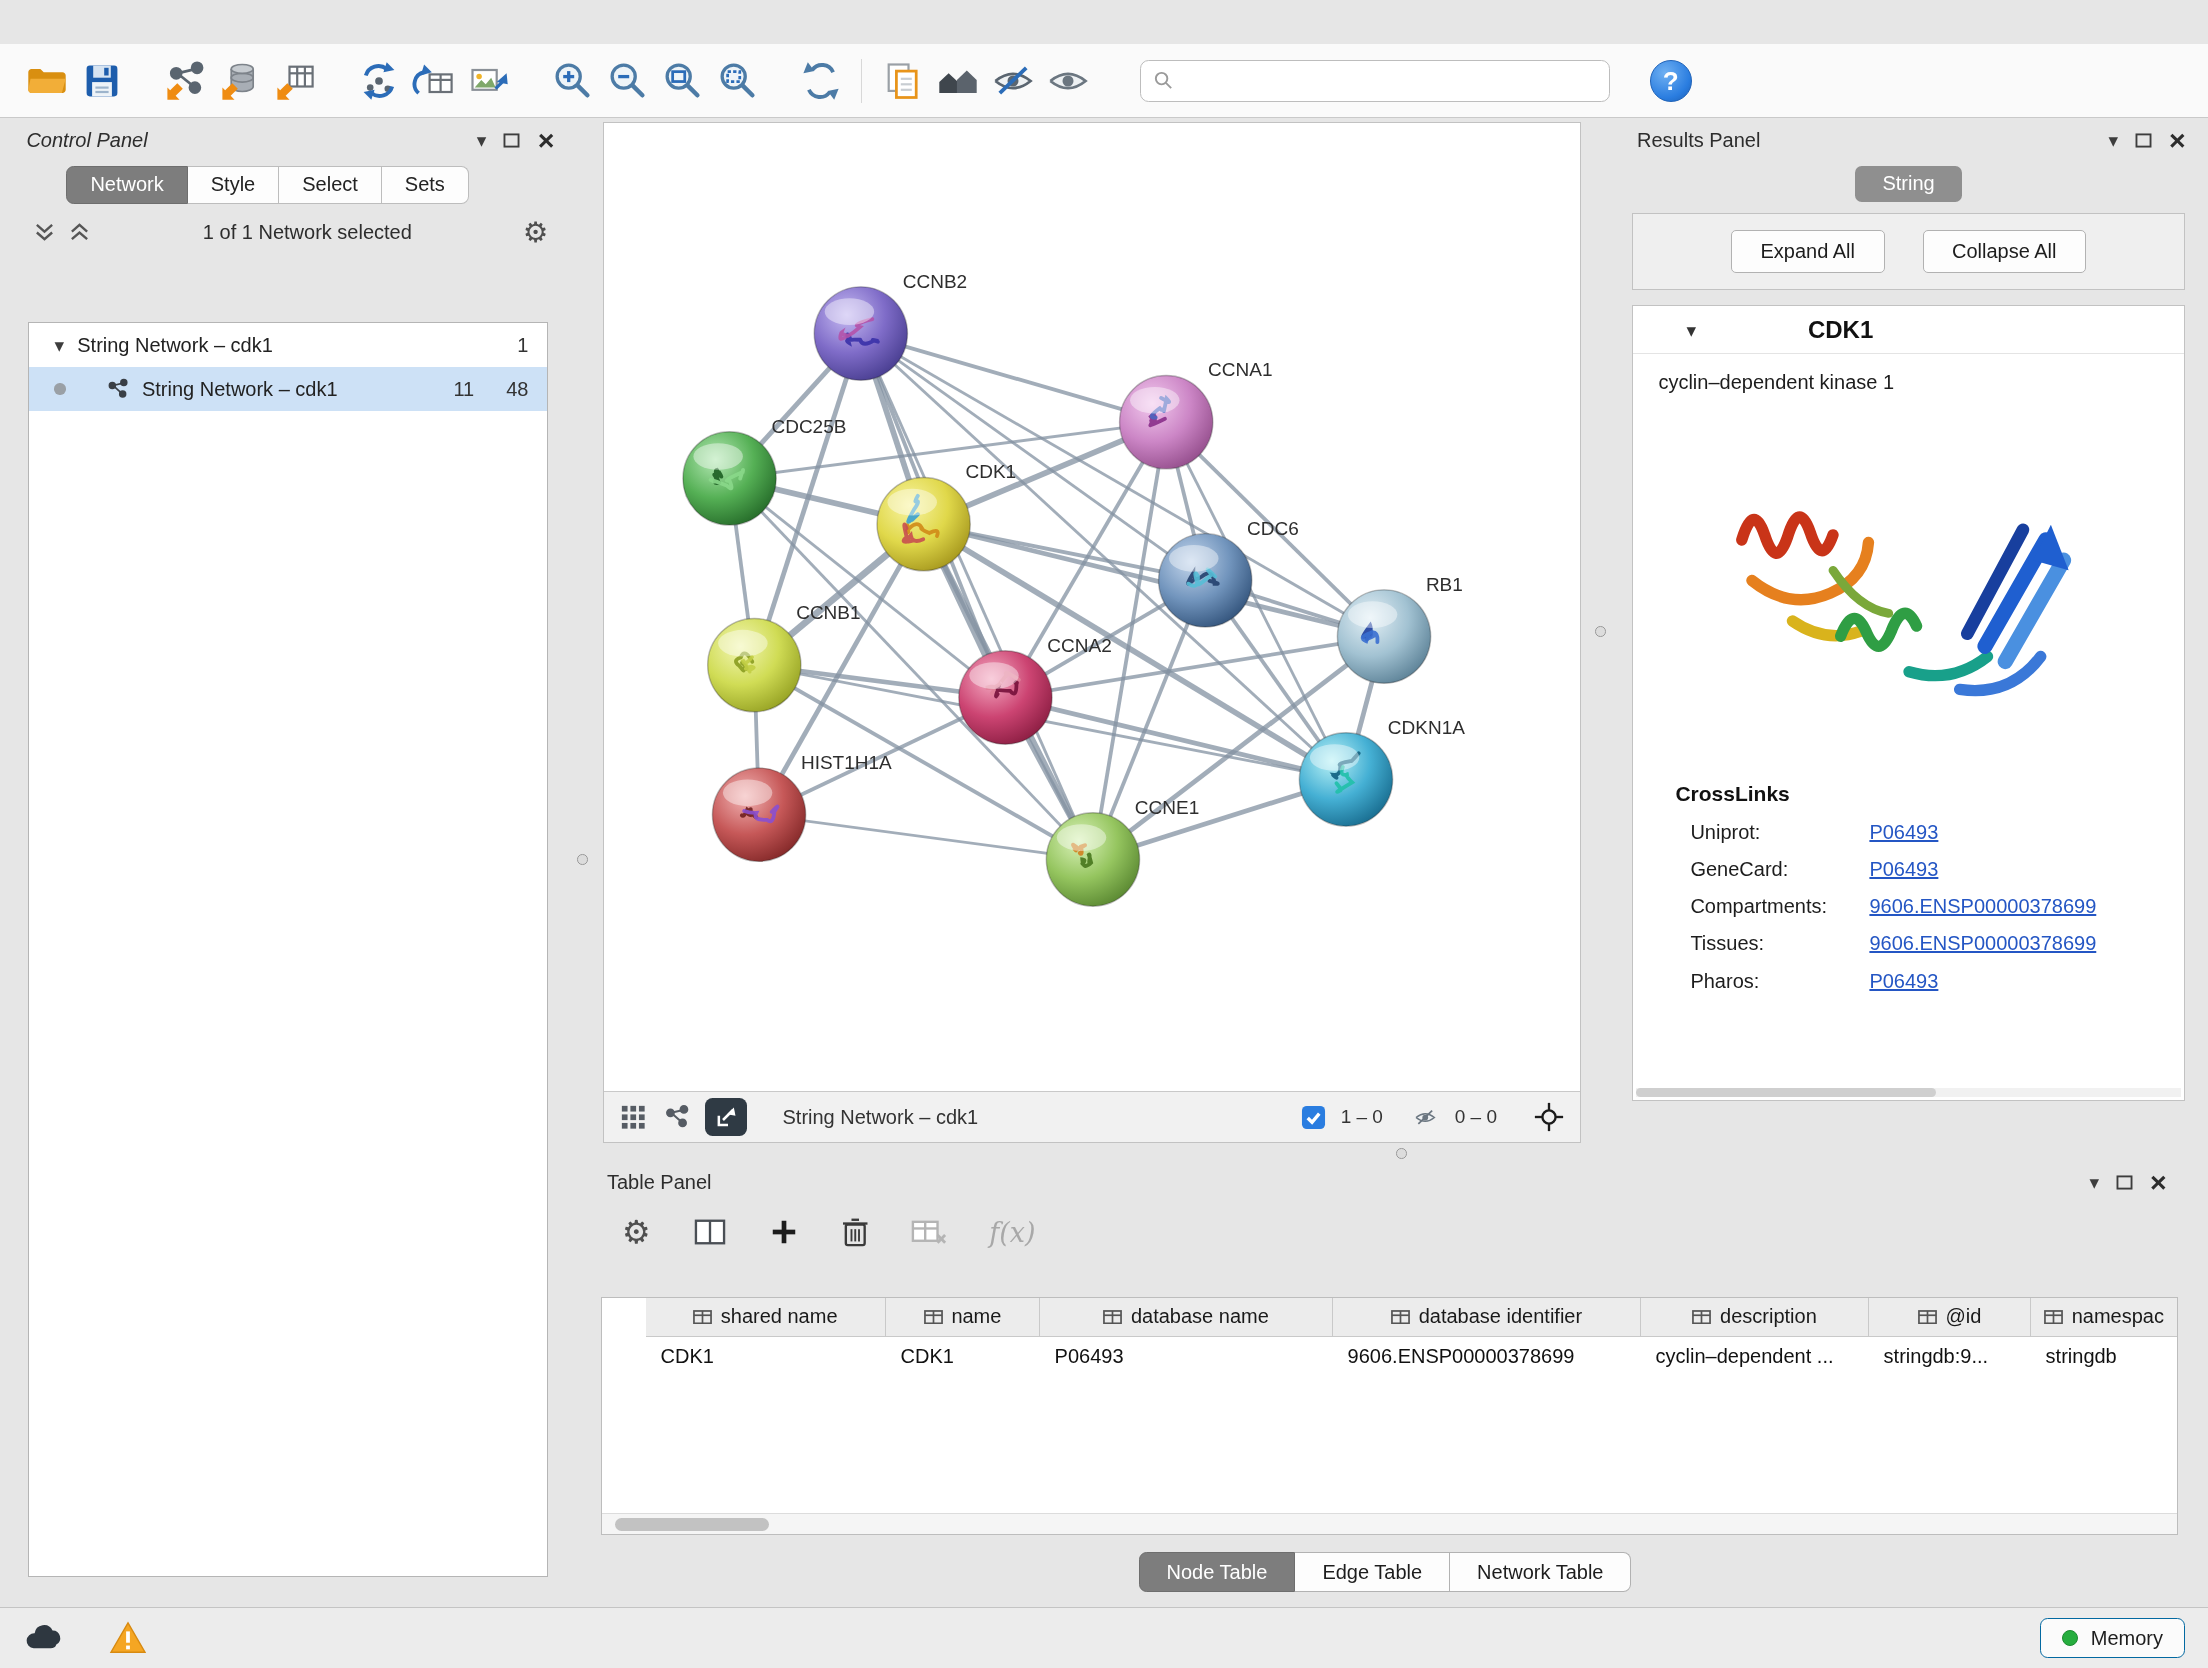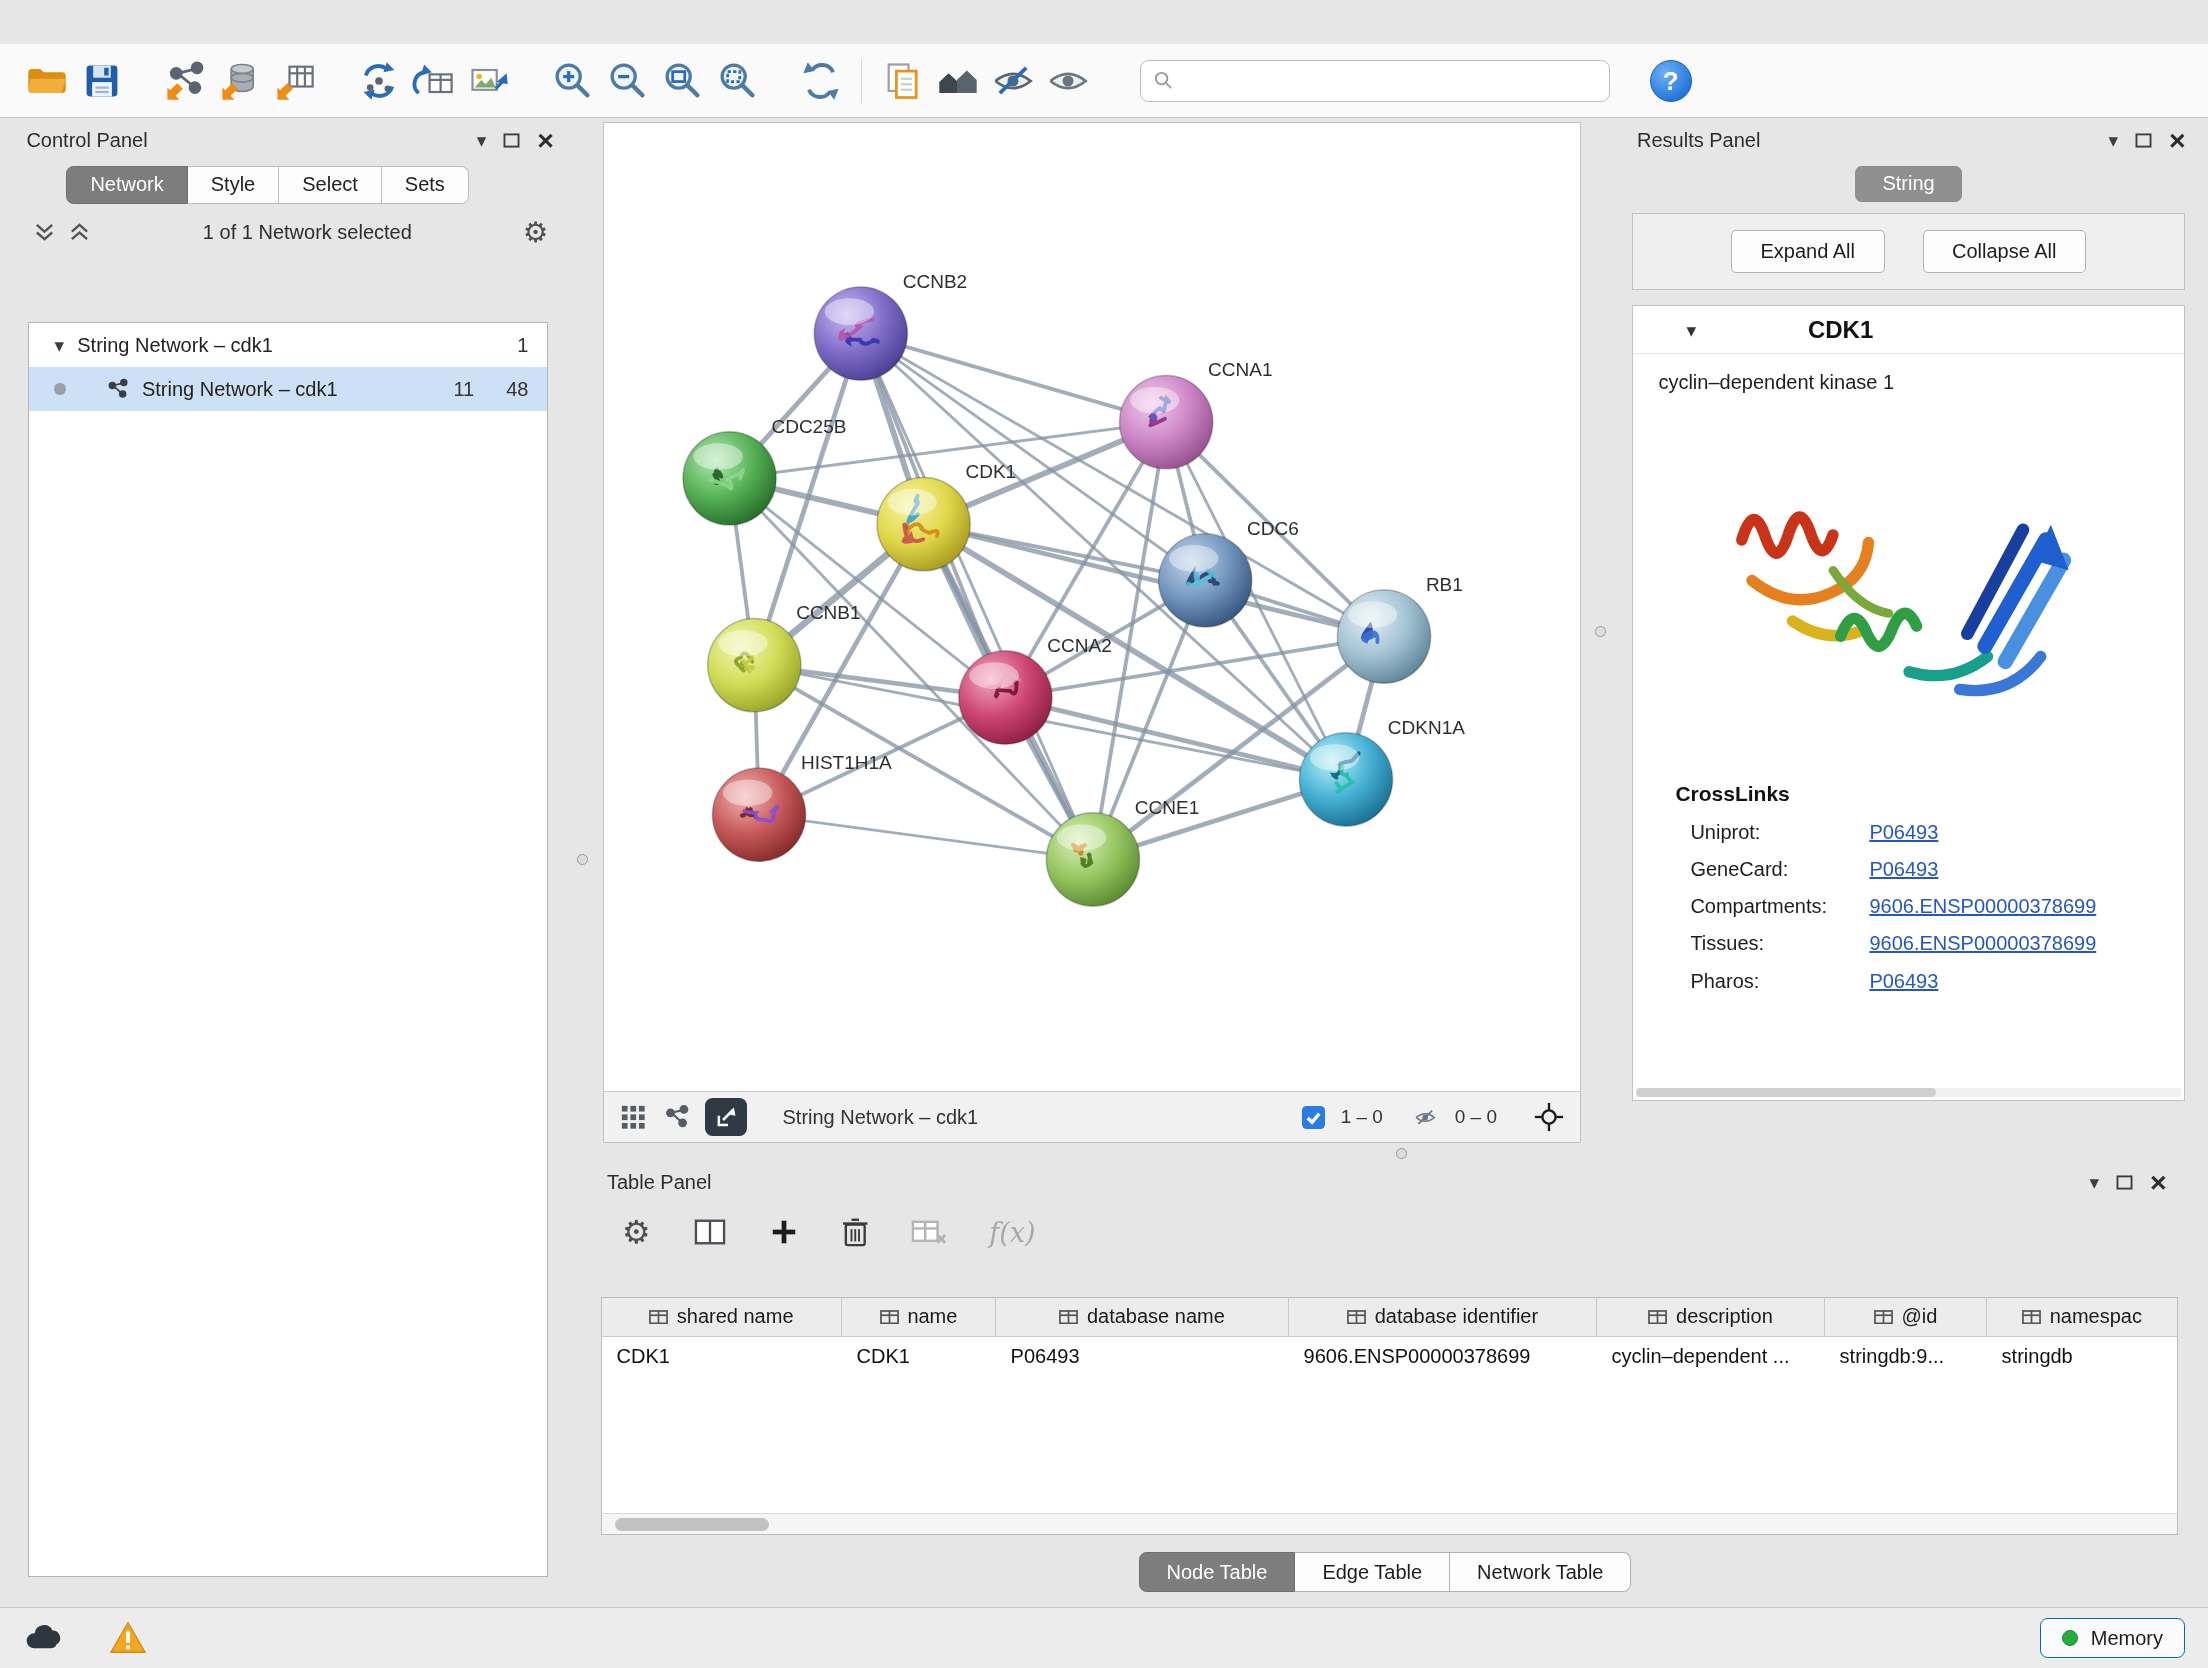--- a/index.html
+++ b/index.html
@@ -30,21 +30,21 @@
 
   
   .panel-head { height:36px; display:flex; align-items:center; font-size:20px; color:#2d2d2d; }
   .ph-icons { margin-left:auto; display:flex; align-items:center; gap:17px; }
   .ph-tri { font-family:"DejaVu Sans",sans-serif; font-size:19px; color:#3d3d3d; line-height:1; }
   .ph-close { font-size:28.5px; font-weight:bold; color:#2d2d2d; line-height:1; }
   .glyph { font-family:"DejaVu Sans",sans-serif; }
 
   
   #control-panel { position:absolute; left:11.4px; top:122px; width:552px; bottom:80px; }
-  #control-panel .panel-head { padding:0 9.5px 0 15px; }
+  #control-panel .panel-head { padding:0 9.5px 0 15px;font-style:italic; }
   .seg { display:flex; margin:7.6px 0 0 55px; }
   .seg-btn { height:38px; font-size:20px; font-family:inherit; padding:0 23px; background:#fdfdfd;
     border:1px solid #bdbdbd; border-left-width:0; color:#222; }
   .seg-btn:first-child { border-left-width:1px; border-radius:7.6px 0 0 7.6px; }
   .seg-btn:last-child { border-radius:0 7.6px 7.6px 0; }
   .seg-btn.active { background:#7d7d7d; color:#fff; border-color:#6e6e6e; }
   .net-status { display:flex; align-items:center; margin:15px 15px 9.5px 21px; gap:9.5px; }
   .net-status .label { flex:1; text-align:center; font-size:20px; color:#2d2d2d; }
   .gear { font-size:28.5px; color:#4f4f4f; line-height:1; }
   .tree { position:absolute; left:17px; right:15px; top:200px; bottom:11.4px; background:#fff;
@@ -95,21 +95,21 @@
   .xl-link { color:#2456c4; text-decoration:underline; cursor:pointer; }
   .rp-scroll { position:absolute; left:2.9px; right:2.9px; bottom:2.9px; height:9.5px; background:#f1f1f1; }
   .rp-scroll .thumb { width:55%; height:100%; background:#cfcfcf; border-radius:4.8px; }
 
   
   #table-panel { position:absolute; left:592px; top:1164px; width:1586px; height:430px; }
   #table-panel .panel-head { padding:0 11.4px 0 15px; }
   .tp-toolbar { display:flex; align-items:center; gap:42px; padding:9.5px 0 0 30px; height:55px; }
   .tp-tool { background:none; border:none; padding:0; display:flex; align-items:center; }
   .fx { font-family:"DejaVu Serif",serif; font-style:italic; font-size:27px; color:#a8a8a8; }
-  .tbl-wrap { position:absolute; left:8.6px; right:0; top:133px; bottom:59px; border:1px solid #bdbdbd; background:#fff; overflow:hidden; }
+  .tbl-wrap { position:absolute; left:8.6px; right:0; top:133px; bottom:59px; border:1px solid #bdbdbd; background:#fff; overflow:hidden;padding-left:44px; }
   table.grid { border-collapse:collapse; table-layout:fixed; width:100%; }
   table.grid th { height:38px; background:#ececec; border:1px solid #c9c9c9; border-top:none;
     font-size:20px; font-weight:normal; color:#1a1a1a; text-align:center; padding:0 5.7px; overflow:hidden; white-space:nowrap; }
   table.grid th:first-child { border-left:none; } table.grid th:last-child { border-right:none; }
   table.grid td { height:40px; font-size:20px; color:#111; padding:0 15px; overflow:hidden; white-space:nowrap; }
   .th-inner { display:flex; align-items:center; justify-content:center; gap:8.6px; }
   .h-scroll { position:absolute; left:0; right:0; bottom:0; height:21px; background:#f5f5f5; border-top:1px solid #dcdcdc; }
   .h-scroll .thumb { position:absolute; left:13.3px; top:3.8px; width:154px; height:13.3px; background:#c2c2c2; border-radius:6.7px; }
   .tbl-tabs { position:absolute; left:0; right:0; bottom:0; height:44px; display:flex; justify-content:center; align-items:center; }
   .tbl-tab { height:40px; font-size:20px; font-family:inherit; padding:0 27px; background:#fdfdfd;

